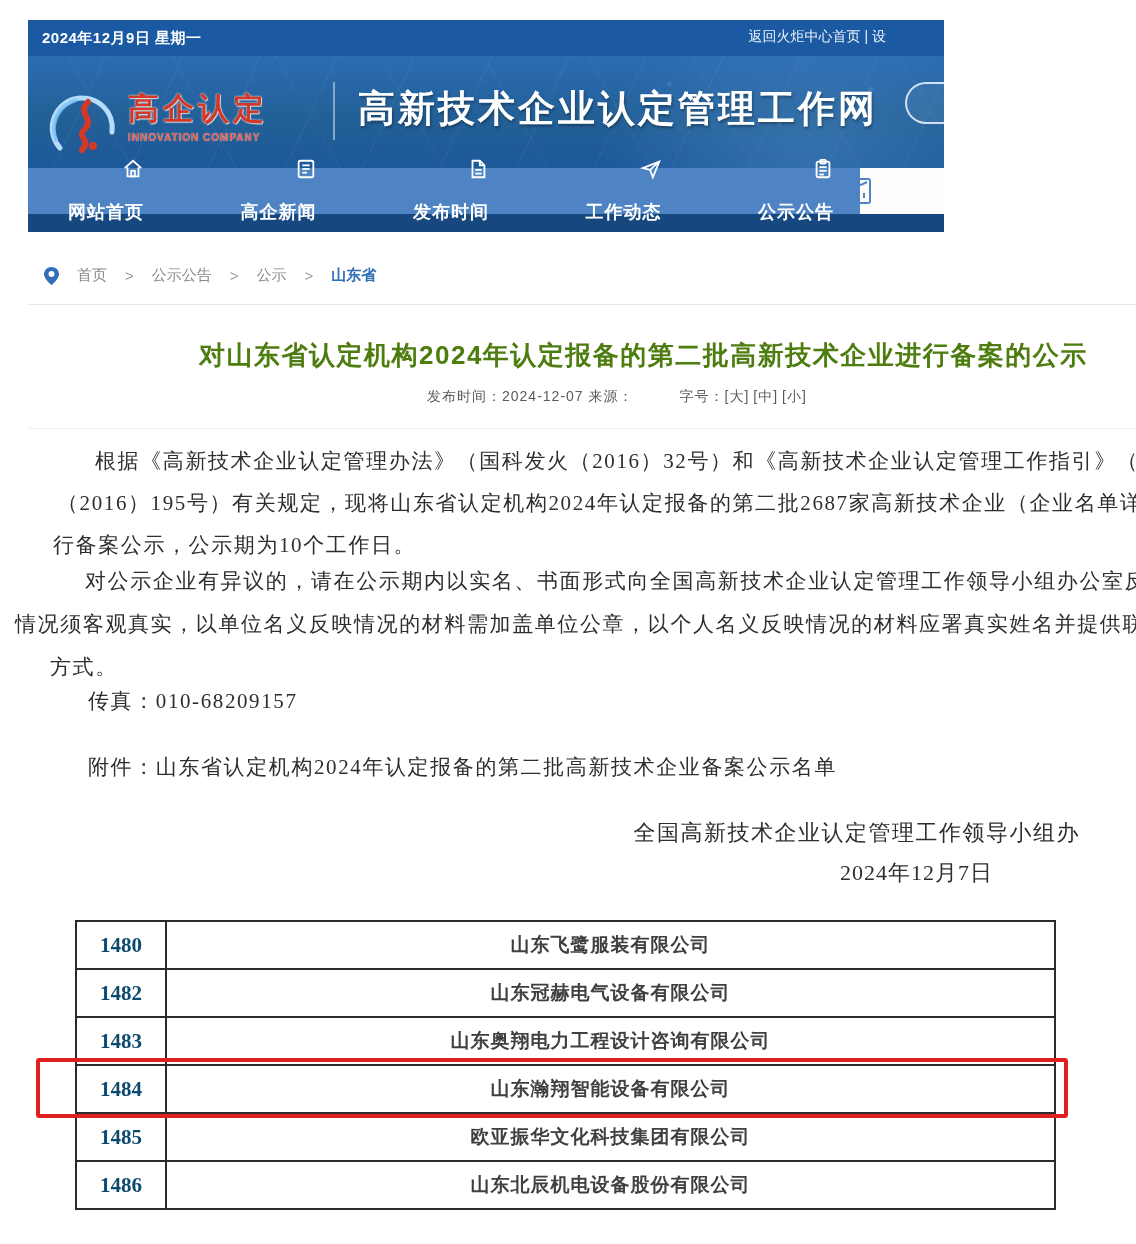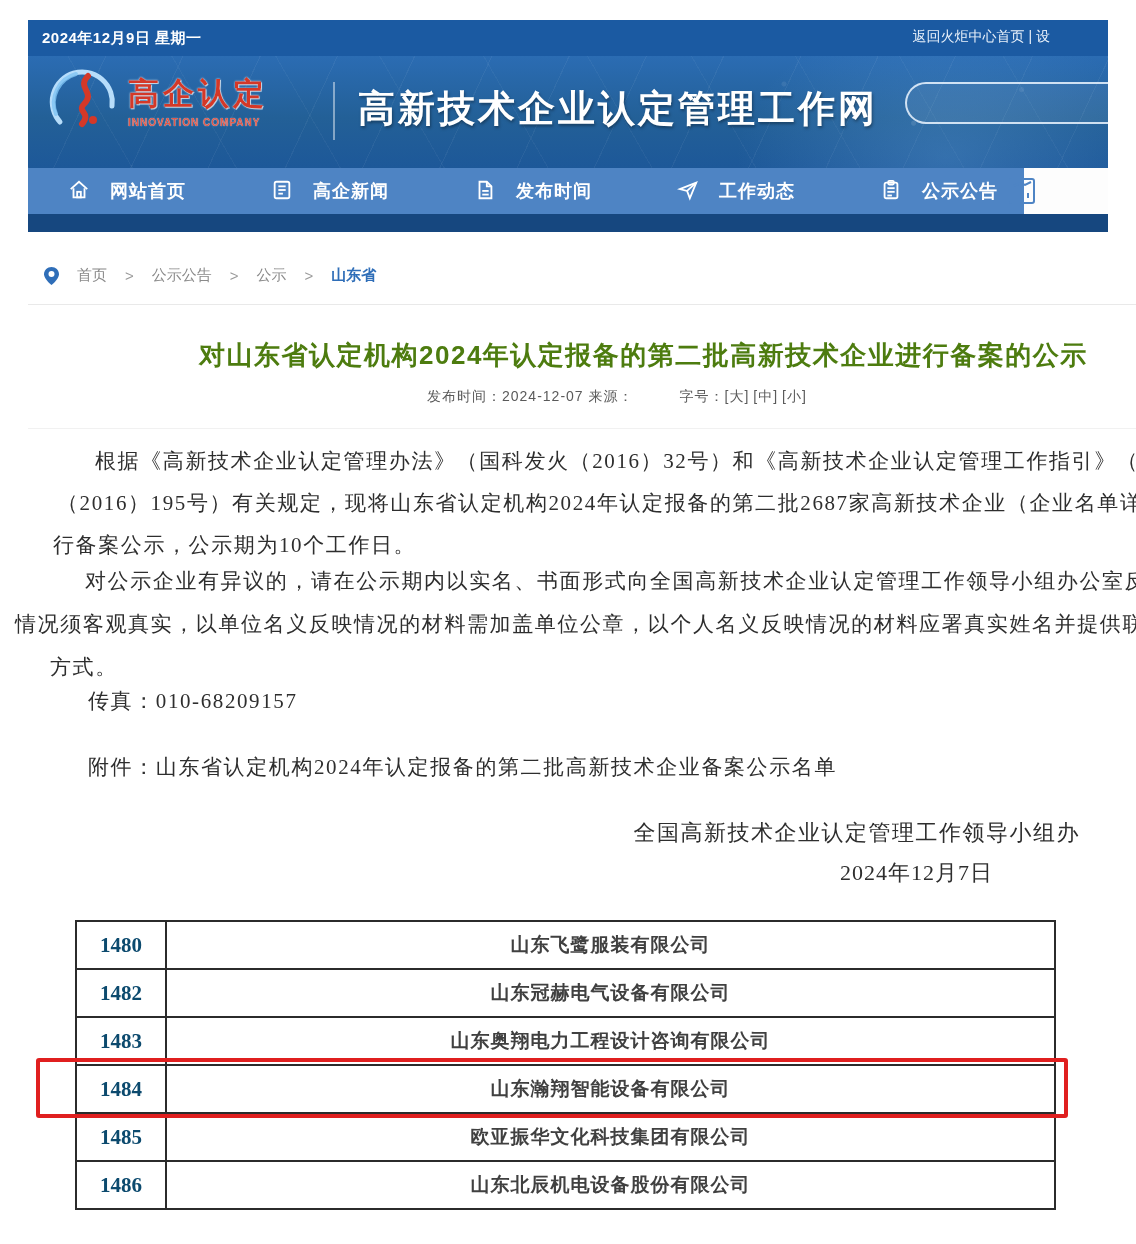--- a/index.html
+++ b/index.html
@@ -3,21 +3,21 @@
 <meta charset="utf-8">
 <style>
   * { margin:0; padding:0; box-sizing:border-box; }
   html,body { background:#ffffff; }
   #stage {
     position:relative; width:1136px; height:1244px; overflow:hidden;
     background:#ffffff; font-family:"Liberation Sans", sans-serif;
   }
 
   
-  #header-wrap { position:absolute; left:28px; top:20px; width:1080px; height:212px; }
+  #header-wrap { position:absolute; left:28px; top:20px; width:916px; height:212px; }
 
   #topbar {
     position:relative; height:36px; background:#1b5aa2;
     display:flex; align-items:center; justify-content:space-between;
     padding:0 14px; color:#ffffff;
   }
   #topbar .date { font-size:15px; font-weight:bold; letter-spacing:0.5px; }
   #topbar .links { position:absolute; right:58px; top:8px; font-size:14px; color:#eaf2fb; white-space:nowrap; cursor:pointer; }
 
   #masthead {
@@ -27,21 +27,21 @@
   #masthead::before{ 
     content:""; position:absolute; inset:0;
     background:
       radial-gradient(circle at 82% 60%, rgba(255,255,255,0.10) 0 2px, transparent 3px),
       radial-gradient(circle at 70% 25%, rgba(255,255,255,0.08) 0 2px, transparent 3px),
       radial-gradient(circle at 92% 30%, rgba(255,255,255,0.08) 0 2px, transparent 3px),
       radial-gradient(ellipse 300px 200px at 85% 90%, rgba(120,180,235,0.25), transparent 70%),
       repeating-linear-gradient(115deg, rgba(255,255,255,0.05) 0 1px, transparent 1px 70px),
       repeating-linear-gradient(60deg, rgba(255,255,255,0.04) 0 1px, transparent 1px 90px);
   }
-  #logo-group { position:absolute; left:18px; top:6px; display:flex; align-items:center; }
+  #logo-group { position:absolute; left:18px; top:32px; display:flex; align-items:flex-start; }
   #logo-mark { width:76px; height:76px; }
   #logo-text { margin-left:6px; display:flex; flex-direction:column; }
   #logo-title {
     font-size:31px; font-weight:bold; color:#d43828; letter-spacing:4px;
     text-shadow:0 0 2px #ffffff, 1px 1px 0 rgba(255,255,255,0.6);
     font-family:"Liberation Serif", serif;
   }
   #logo-sub { font-size:10px; color:#e0584a; font-weight:bold; letter-spacing:1px; margin-top:2px;
     text-shadow:0 0 1px #ffffff; }
   #head-sep { position:absolute; left:305px; top:26px; width:2px; height:58px; background:rgba(255,255,255,0.45); }
@@ -54,21 +54,21 @@
     position:absolute; left:877px; top:26px; width:300px; height:42px;
     border:2px solid rgba(235,245,255,0.85); border-radius:21px;
     background:rgba(255,255,255,0.06); cursor:text;
   }
 
   #navbar { position:relative; height:46px; background:#4e84c4; }
   #nav-items {
     position:absolute; left:40px; right:110px; top:0; bottom:0;
     display:flex; align-items:center; justify-content:space-between;
   }
-  .nav-item { display:flex; align-items:flex-start; gap:20px; color:#ffffff; cursor:pointer; }
+  .nav-item { display:flex; align-items:flex-end; gap:20px; color:#ffffff; cursor:pointer;flex-direction:column; }
   .nav-item .lbl { font-size:18px; font-weight:bold; letter-spacing:1px; }
   .nav-icon { width:22px; height:22px; display:block; }
   #nav-white-cap { position:absolute; right:0; top:0; width:84px; height:46px; background:#fdfdfd; }
   #stats-icon { position:absolute; left:-16px; top:9px; width:28px; height:28px; }
   #navstrip { height:18px; background:#16477f; }
 
   
   #breadcrumb { position:absolute; left:44px; top:266px; display:flex; align-items:center; gap:18px;
     font-size:15px; color:#8a8a8a; }
   .crumb { cursor:pointer; }

